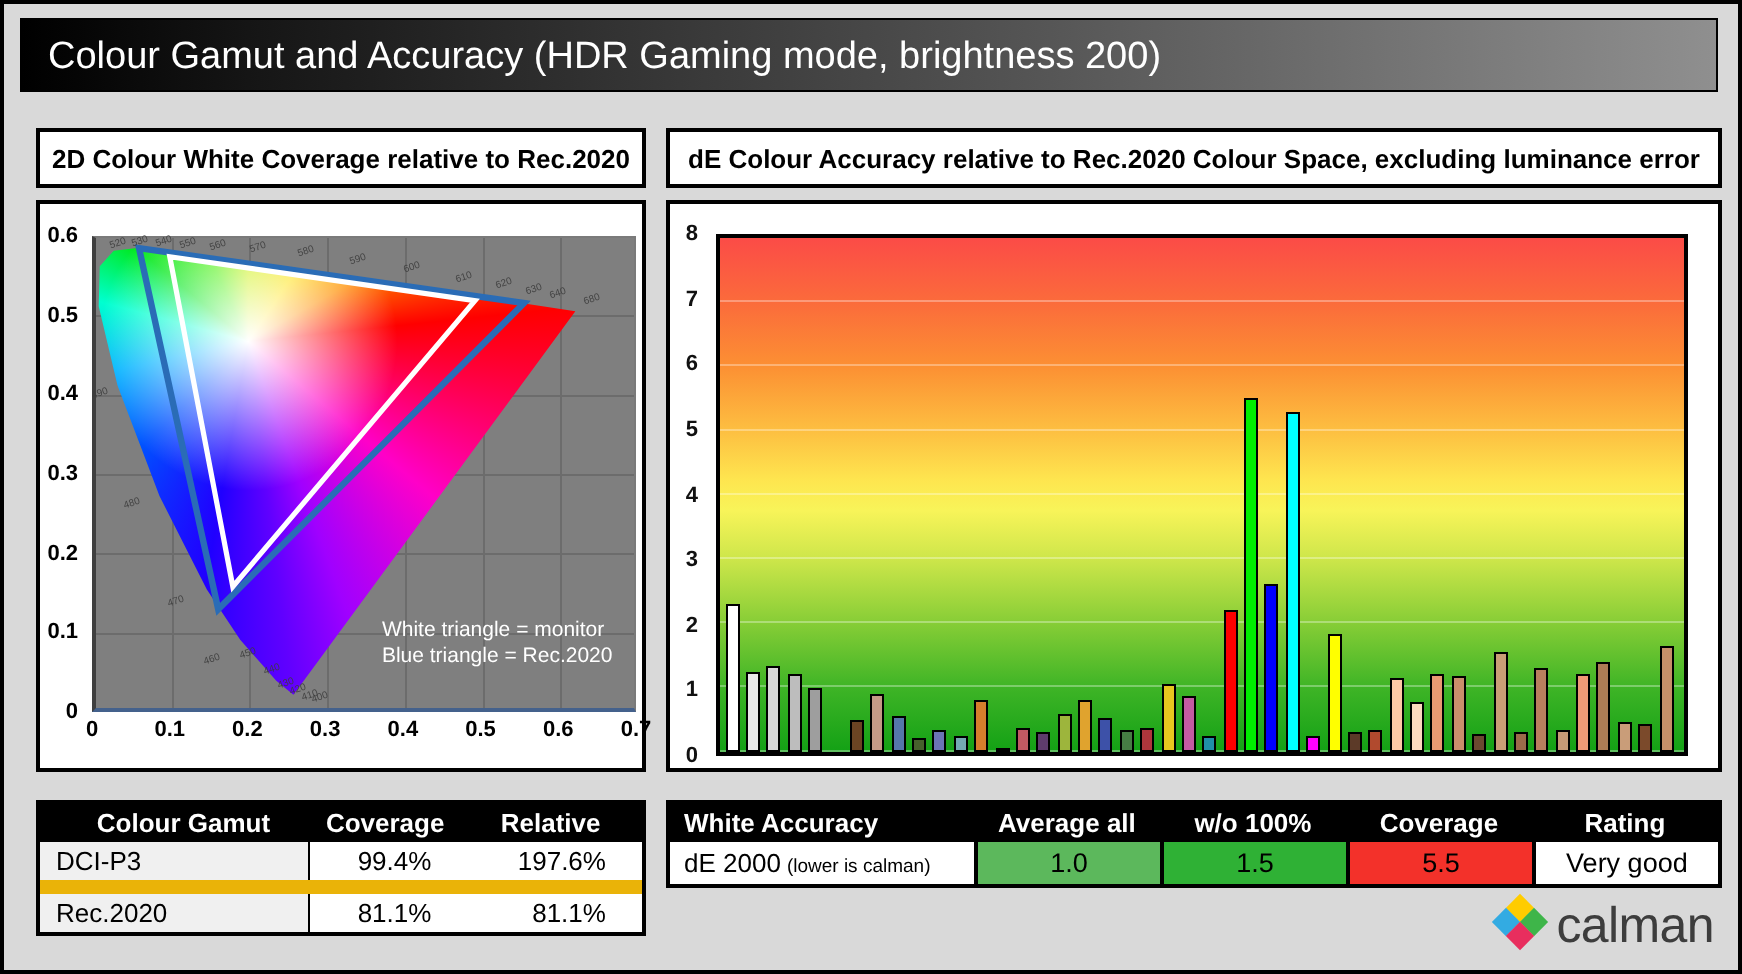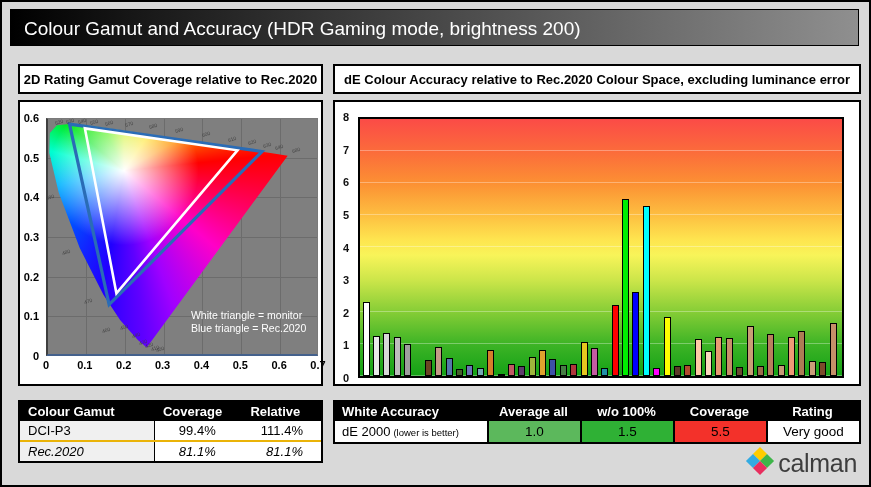--- a/index.html
+++ b/index.html
@@ -57,26 +57,26 @@
   .bar{width:7px;margin:0 1.7px;border:1px solid #000;box-sizing:border-box;flex:none;}
   .de-y-axis{position:absolute;left:0;top:15px;width:19px;height:261px;}
   .de-y-axis .ryt{position:absolute;right:5px;transform:translateY(-50%);font-size:11px;font-weight:bold;color:#111;}
 
   
   .dtable{position:absolute;background:#fff;border:2px solid #000;box-sizing:border-box;font-size:13px;color:#000;}
   .dtable .tr{display:flex;align-items:center;}
   .dtable .tr.th{background:#000;color:#fff;font-weight:bold;height:19px;}
   .gamut-table{left:16px;top:398px;width:305px;}
   .gamut-table .tr{height:19px;}
-  .gamut-table .c1{width:45%;padding-left:8px;box-sizing:border-box;}
+  .gamut-table .c1{width:45%;padding-left:8px;box-sizing:border-box;text-align:center;}
   .gamut-table .c2{width:28%;text-align:right;padding-right:24px;box-sizing:border-box;}
   .gamut-table .c3{width:27%;text-align:right;padding-right:18px;box-sizing:border-box;}
   .gamut-table .tr.th .c2,.gamut-table .tr.th .c3{text-align:center;padding-right:10px;}
   .gamut-table .tr.data .c1{background:#f0f0f0;align-self:stretch;display:flex;align-items:center;border-right:1px solid #000;}
-  .gamut-table .tr.data + .tr.data{border-top:2px solid #eab308;font-style:italic;}
+  .gamut-table .tr.data + .tr.data{border-top:7px solid #eab308;}
   .acc-table{left:331px;top:398px;width:528px;}
   .acc-table .tr.th{height:19px;}
   .acc-table .tr.data{height:21px;}
   .acc-table .a1{width:29%;padding-left:7px;box-sizing:border-box;}
   .acc-table .ac{width:17.75%;text-align:center;align-self:stretch;display:flex;align-items:center;justify-content:center;box-sizing:border-box;}
   .acc-table .tr.data .ac{border-left:2px solid #000;font-size:13.5px;}
   .note{font-size:9.5px;margin-left:3px;}
 
   
   .logo{position:absolute;right:12px;bottom:7px;display:flex;align-items:flex-start;}
@@ -88,21 +88,21 @@
   .logo-icon .d-bottom{left:7px;top:14px;}
   .logo-text{font-size:25px;color:#3d3d3d;letter-spacing:-0.3px;}
 </style>
 </head>
 <body>
 
 <div class="page">
 
   <div class="titlebar">Colour Gamut and Accuracy (HDR Gaming mode, brightness 200)</div>
 
-  <div class="sec-header left">2D Rating Gamut Coverage relative to Rec.2020</div>
+  <div class="sec-header left">2D Colour White Coverage relative to Rec.2020</div>
   <div class="sec-header right">dE Colour Accuracy relative to Rec.2020 Colour Space, excluding luminance error</div>
 
   <div class="panel left">
     <div class="cie-y-axis">
         <span class="yt" style="top: 100%;">0</span>
         <span class="yt" style="top: 83.3333%;">0.1</span>
         <span class="yt" style="top: 66.6667%;">0.2</span>
         <span class="yt" style="top: 50%;">0.3</span>
         <span class="yt" style="top: 33.3333%;">0.4</span>
         <span class="yt" style="top: 16.6667%;">0.5</span>
@@ -220,40 +220,40 @@
 
   <div class="dtable gamut-table">
     <div class="tr th">
       <div class="c1">Colour Gamut</div>
       <div class="c2">Coverage</div>
       <div class="c3">Relative</div>
     </div>
     <div class="tr data">
       <div class="c1">DCI-P3</div>
       <div class="c2">99.4%</div>
-      <div class="c3">111.4%</div>
+      <div class="c3">197.6%</div>
     </div>
     <div class="tr data">
       <div class="c1">Rec.2020</div>
       <div class="c2">81.1%</div>
       <div class="c3">81.1%</div>
     </div>
   </div>
 
   <div class="dtable acc-table">
     <div class="tr th">
       <div class="a1">White Accuracy</div>
       <div class="ac">Average all</div>
       <div class="ac">w/o 100%</div>
       <div class="ac">Coverage</div>
       <div class="ac">Rating</div>
     </div>
     <div class="tr data">
       <div class="a1">
-        <span>dE 2000</span><span class="note">(lower is better)</span>
+        <span>dE 2000</span><span class="note">(lower is calman)</span>
       </div>
       <div class="ac" style="background: rgb(92, 184, 92);">1.0</div>
       <div class="ac" style="background: rgb(47, 177, 53);">1.5</div>
       <div class="ac" style="background: rgb(243, 49, 42);">5.5</div>
       <div class="ac" style="background: rgb(255, 255, 255);">Very good</div>
     </div>
   </div>
 
   <div class="logo">
     <div class="logo-icon">

